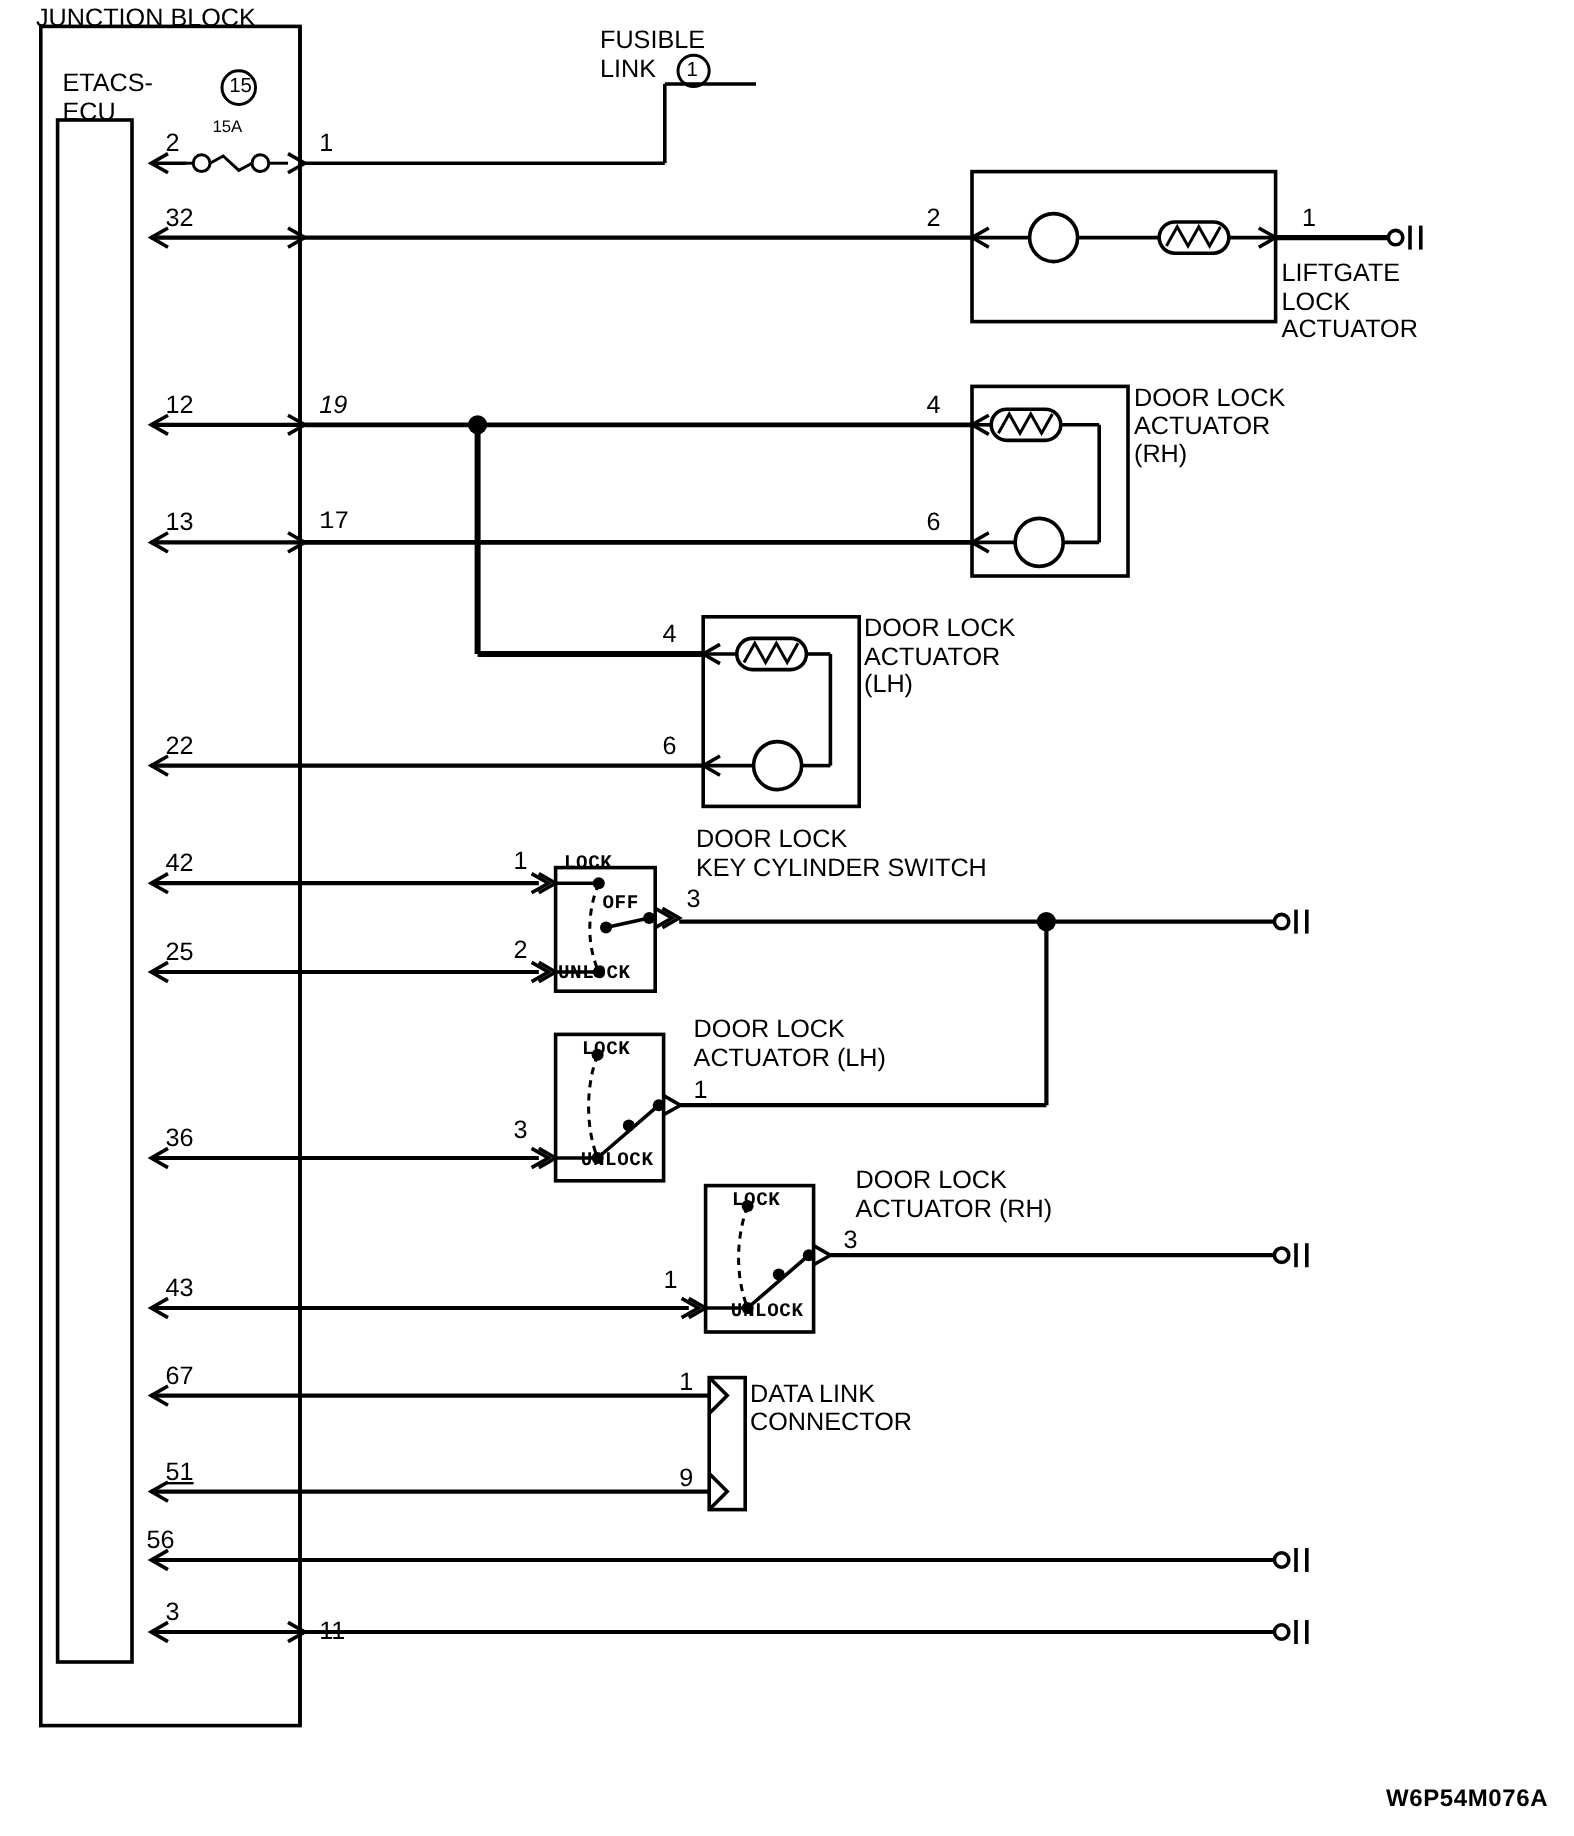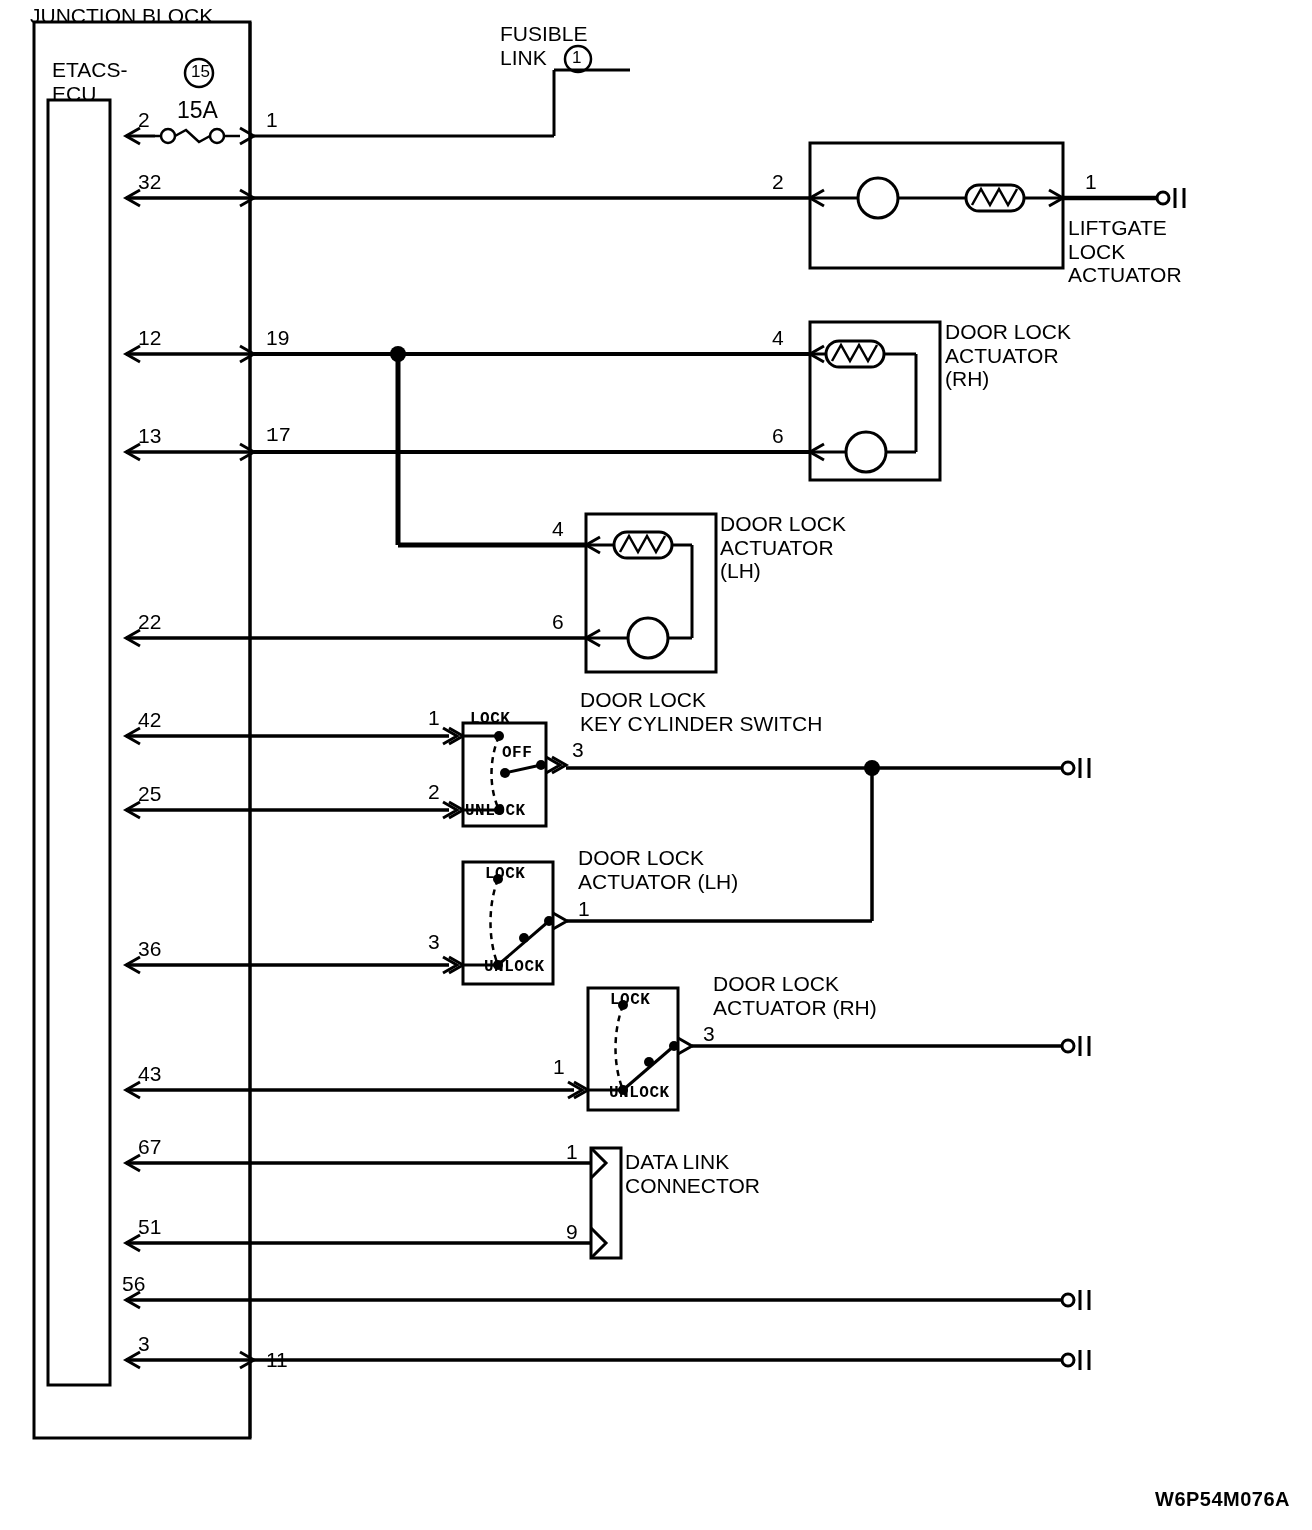--- a/index.html
+++ b/index.html
@@ -242,42 +242,42 @@
       <line x1="1080" y1="1350" x2="1080" y2="1370" stroke-width="3"></line>
       <line x1="1089" y1="1350" x2="1089" y2="1370" stroke-width="3"></line>
 
     </g>
   </svg>
 
   <div class="lbl" style="left:30px; top:4px;">JUNCTION BLOCK</div>
   <div class="lbl" style="left:52px; top:58px;">ETACS-
 ECU</div>
   <div class="lbl sm" style="left:191px; top:62px; font-size:17px;">15</div>
-  <div class="lbl" style="left:177px; top:98px; font-size:23px;">15A</div>
+  <div class="lbl" style="left:177px; top:98px; font-size:14px;">15A</div>
 
   <div class="lbl" style="left:500px; top:22px;">FUSIBLE
 LINK</div>
   <div class="lbl sm" style="left:572px; top:48px; font-size:17px;">1</div>
 
   <div class="lbl num" style="left:138px; top:108px;">2</div>
   <div class="lbl num" style="left:138px; top:170px;">32</div>
   <div class="lbl num" style="left:138px; top:326px;">12</div>
   <div class="lbl num" style="left:138px; top:424px;">13</div>
   <div class="lbl num" style="left:138px; top:610px;">22</div>
   <div class="lbl num" style="left:138px; top:708px;">42</div>
   <div class="lbl num" style="left:138px; top:782px;">25</div>
   <div class="lbl num" style="left:138px; top:937px;">36</div>
   <div class="lbl num" style="left:138px; top:1062px;">43</div>
   <div class="lbl num" style="left:138px; top:1135px;">67</div>
-  <div class="lbl num" style="left:138px; top:1215px;">51</div>
+  <div class="lbl num" style="left:138px; top:1215px;text-decoration:underline;">51</div>
   <div class="lbl num" style="left:122px; top:1272px;">56</div>
   <div class="lbl num" style="left:138px; top:1332px;">3</div>
 
   <div class="lbl num" style="left:266px; top:108px;">1</div>
-  <div class="lbl num" style="left:266px; top:326px;">19</div>
+  <div class="lbl num" style="left:266px; top:326px;font-style:italic;">19</div>
   <div class="lbl num" style="left:266px; top:424px;font-family:Liberation Mono, monospace;">17</div>
   <div class="lbl num" style="left:266px; top:1332px;margin-top:16px;">11</div>
 
   <div class="lbl num" style="left:772px; top:170px;">2</div>
   <div class="lbl num" style="left:1085px; top:170px;">1</div>
   <div class="lbl" style="left:1068px; top:216px;">LIFTGATE
 LOCK
 ACTUATOR</div>
 
   <div class="lbl num" style="left:772px; top:326px;">4</div>

